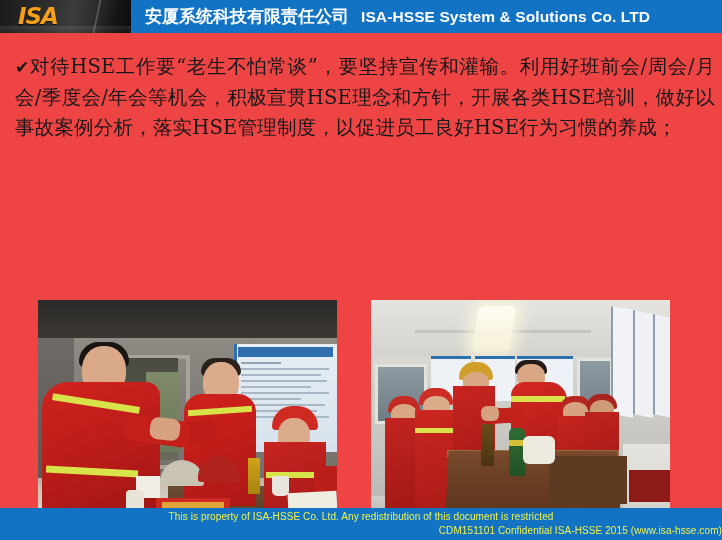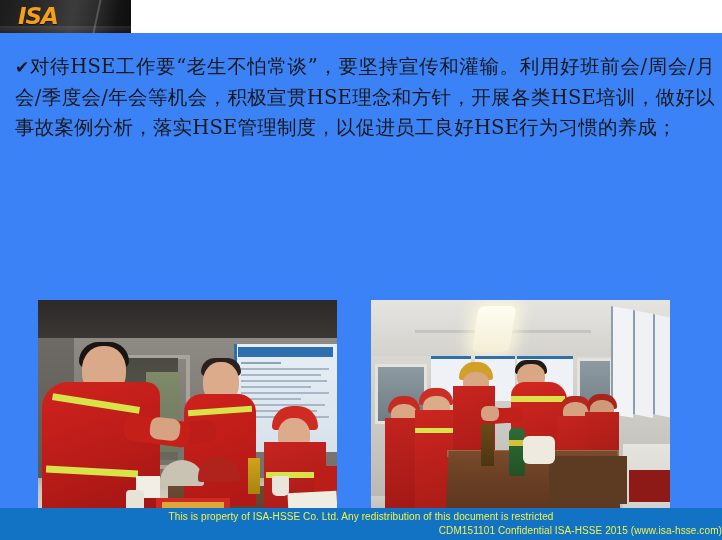--- a/index.html
+++ b/index.html
@@ -19,21 +19,21 @@
     height: 540px;
     background: #EDEAE1;
     overflow: hidden;
   }
 
   
   .header {
     position: absolute;
     left: 0; top: 0;
     width: 722px; height: 33px;
-    background: #ffffff;
+    background: #fca5a5;
     display: flex;
     align-items: stretch;
     overflow: hidden;
   }
   .header-logo-band {
     position: relative;
     width: 131px;
     height: 33px;
     background: linear-gradient(100deg, #1b1b1b 0%, #2a2a2a 30%, #3c3c3c 55%, #2c2c2c 72%, #141414 88%, #0d0d0d 100%);
     flex: 0 0 131px;
@@ -90,21 +90,21 @@
     margin-left: 12px;
     letter-spacing: 0.1px;
   }
 
   
   .body-area {
     position: absolute;
     left: 0; top: 33px;
     width: 722px;
     height: 475px;
-    background: #3b82f6;
+    background: #ef4444;
   }
   .bullets {
     position: absolute;
     left: 15px;
     top: 19px;
     width: 700px;
   }
   .bullet {
     color: #17181A;
     font-family: "DejaVu Serif", "Liberation Serif", serif;
@@ -438,20 +438,24 @@
 </style>
 </head>
 <body>
 
 <div class="slide">
 
   <div class="header">
     <div class="header-logo-band">
       <div class="logo-text">ISA</div>
       <div class="logo-slash"></div>
+    </div>
+    <div class="header-title-band">
+      <span class="header-title-cn">安厦系统科技有限责任公司</span>
+      <span class="header-title-en">ISA-HSSE  System &amp; Solutions Co. LTD</span>
     </div>
   </div>
 
   <div class="body-area">
 
     <div class="bullets">
       <p class="bullet"><span class="tick">✔</span><span>对待HSE工作要“老生不怕常谈”，要坚持宣传和灌输。利用好班前会/周会/月会/季度会/年会等机会，积极宣贯HSE理念和方针，开展各类HSE培训，做好以事故案例分析，落实HSE管理制度，以促进员工良好HSE行为习惯的养成；</span></p>
     </div>
 
     <div class="photo photo-1">

